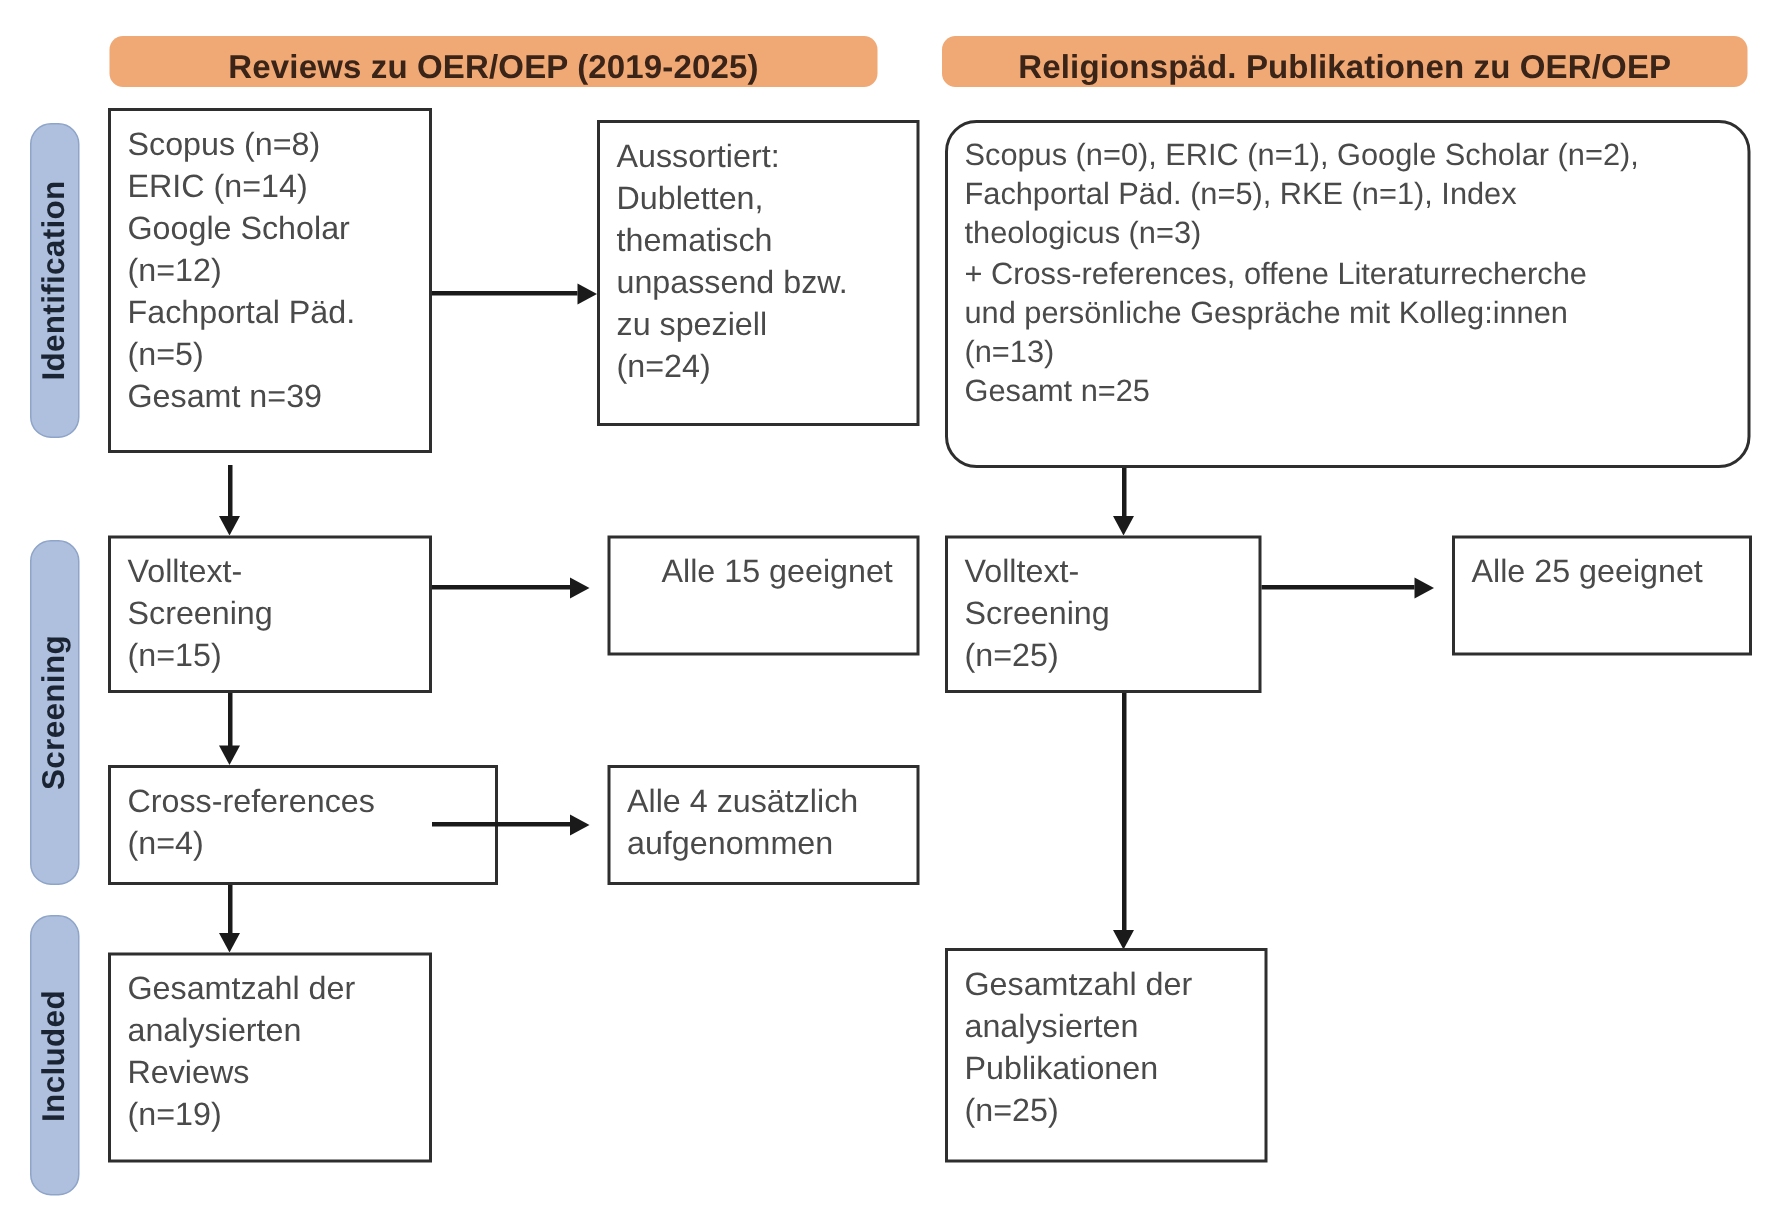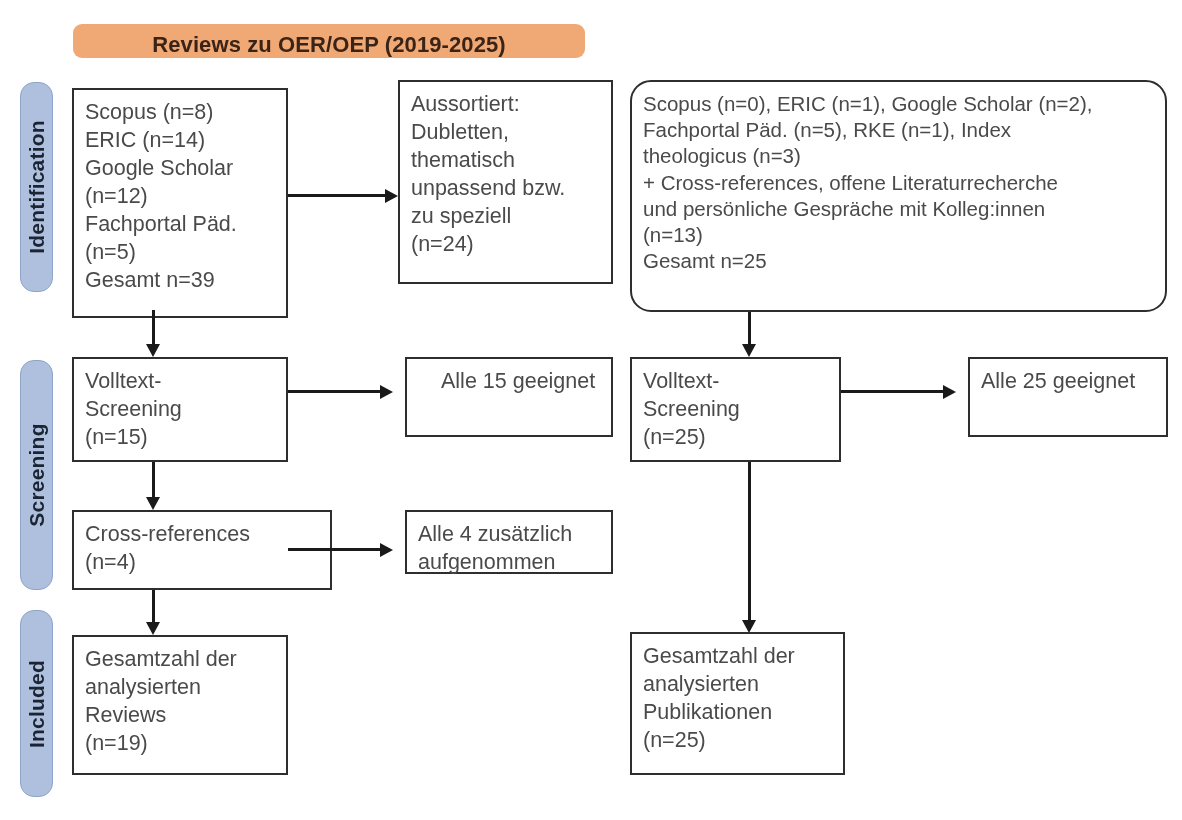--- a/index.html
+++ b/index.html
@@ -108,22 +108,25 @@
   </div>
 
   <div class="stage-pill" style="left:20px; top:610px; width:31px; height:185px;">
     <span class="stage-label">Included</span>
   </div>
 
   <div class="col-header" style="left:73px; top:24px; width:512px; height:34px;">
     <span>Reviews zu OER/OEP (2019-2025)</span>
   </div>
 
-
-  <div class="flow-box" style="left:72px; top:88px; width:216px; height:230px;">
+  <div class="col-header" style="left:628px; top:24px; width:537px; height:34px;">
+    <span>Religionspäd. Publikationen zu OER/OEP</span>
+  </div>
+
+  <div class="flow-box" style="left:72px; top:72px; width:216px; height:230px;">
     <div class="box-text">Scopus (n=8)
 ERIC (n=14)
 Google Scholar
 (n=12)
 Fachportal Päd.
 (n=5)
 Gesamt n=39</div>
   </div>
 
   <div class="flow-box" style="left:398px; top:80px; width:215px; height:204px;">
@@ -155,21 +158,21 @@
   <div class="arrowhead right" style="left:380px; top:385px;"></div>
 
   <div class="conn v" style="left:152px; top:462px; width:3px; height:38px;"></div>
   <div class="arrowhead down" style="left:146px; top:497px;"></div>
 
   <div class="flow-box" style="left:72px; top:510px; width:260px; height:80px;">
     <div class="box-text">Cross-references
 (n=4)</div>
   </div>
 
-  <div class="flow-box" style="left:405px; top:510px; width:208px; height:64px;">
+  <div class="flow-box" style="left:405px; top:510px; width:208px; height:80px;">
     <div class="box-text">Alle 4 zusätzlich
 aufgenommen</div>
   </div>
 
   <div class="conn h" style="left:288px; top:548px; width:92px;"></div>
   <div class="arrowhead right" style="left:380px; top:543px;"></div>
 
   <div class="conn v" style="left:152px; top:590px; width:3px; height:36px;"></div>
   <div class="arrowhead down" style="left:146px; top:622px;"></div>
 

